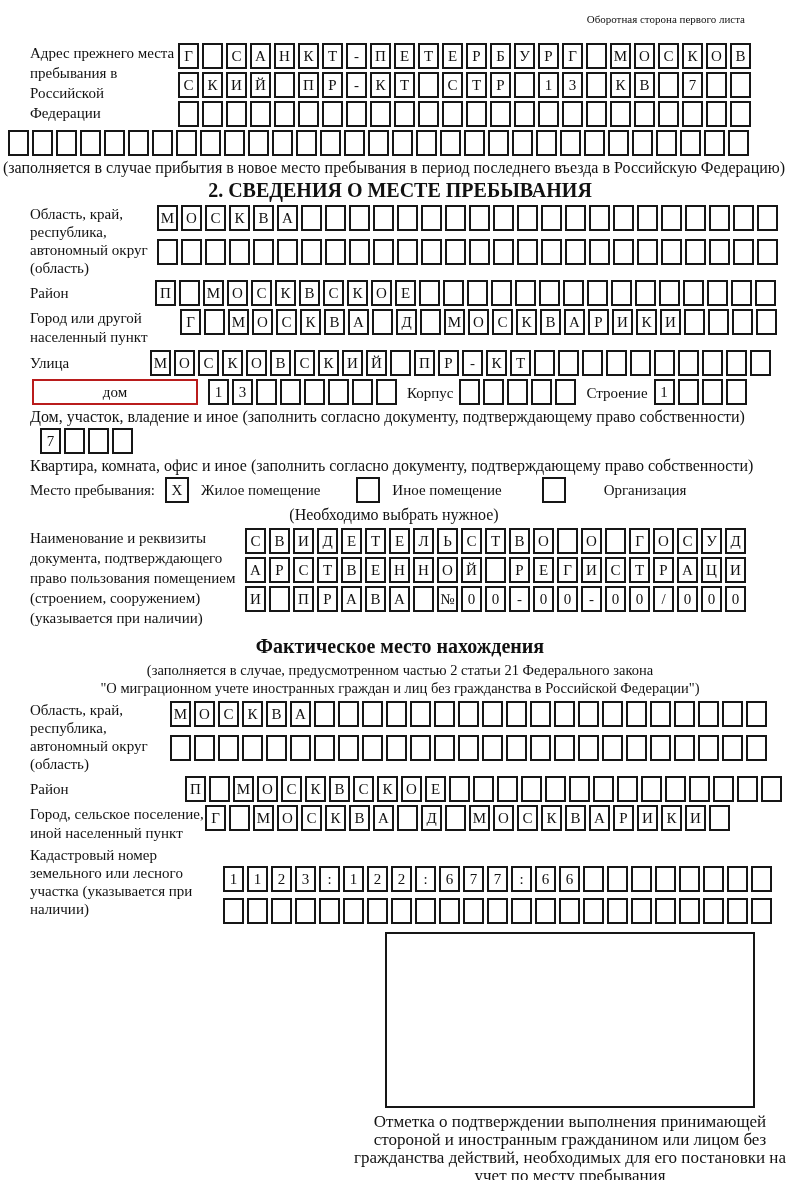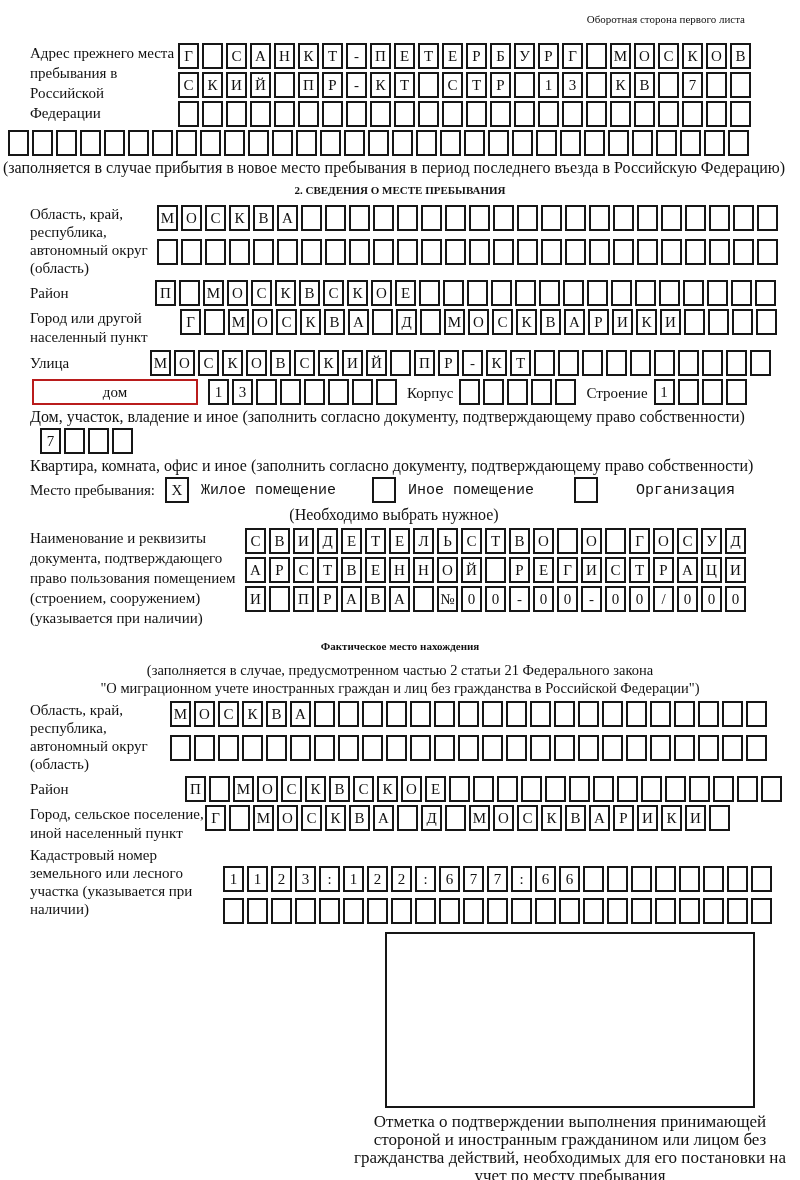--- a/index.html
+++ b/index.html
@@ -17,42 +17,42 @@
   .cells + .cells{margin-top:3px;}
   .cells.gap8 + .cells{margin-top:8px;}
   .cell{
     flex:0 0 auto;box-sizing:content-box;width:17px;height:22px;border:2px solid #161616;
     text-align:center;line-height:22px;font-size:15px;background:#fff;
   }
   .fullrow{margin-left:8px;}
   .note{font-size:16px;line-height:18px;margin:1px 12px 2px 0;}
   .note.center{text-align:center;}
   .note.left{margin-left:30px;}
-  .sec-title{text-align:center;font-weight:bold;font-size:11px;line-height:20px;margin:3px 0 5px 0;}
+  .sec-title{text-align:center;font-weight:bold;font-size:20px;line-height:20px;margin:3px 0 5px 0;}
   .lbl-s1{width:148px;line-height:20px;}
   .lbl-region{width:127px;line-height:18px;}
   .lbl-district{width:125px;}
   .lbl-city2{width:150px;}
   .lbl-street{width:120px;}
   .lbl-doc{width:215px;line-height:20px;}
   .lbl-region3{width:140px;line-height:18px;}
   .lbl-district3{width:155px;}
   .lbl-city3{width:175px;line-height:19px;}
   .lbl-cad{width:193px;line-height:18px;}
   .wide-box{
     box-sizing:border-box;border:2px solid #b91c1c;height:26px;line-height:22px;
     text-align:center;flex:0 0 auto;
   }
   .house-box{width:166px;margin-left:2px;}
   .apt-box{width:198px;margin-left:2px;}
   .inline-label{margin:2px 6px 0 10px;flex:0 0 auto;}
   .mini-gap{width:10px;flex:0 0 auto;}
   .stay-row{align-items:center;margin-left:30px;}
   .stay-row .cb{width:20px;margin:0 12px 0 10px;}
-  .stay-row .opt{margin-right:4px;font-family:Liberation Mono, monospace;}
+  .stay-row .opt{margin-right:4px;}
   .stay-row .sp1{width:22px;} .stay-row .sp2{width:26px;}
   .doc-block{margin-top:4px;}
   .s3-note{font-size:14.5px;line-height:18px;text-align:center;}
   .stamp-wrap{width:450px;margin:8px 5px 0 auto;}
   .stamp-box{width:366px;height:172px;border:2px solid #161616;margin:0 auto;}
   .stamp-caption{margin-top:5px;text-align:center;font-size:17px;line-height:18px;}
 </style>
 </head>
 <body>
 

